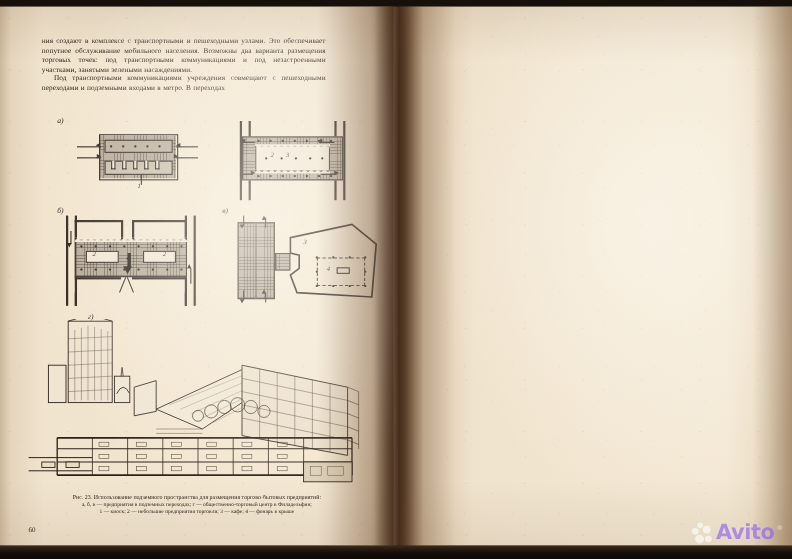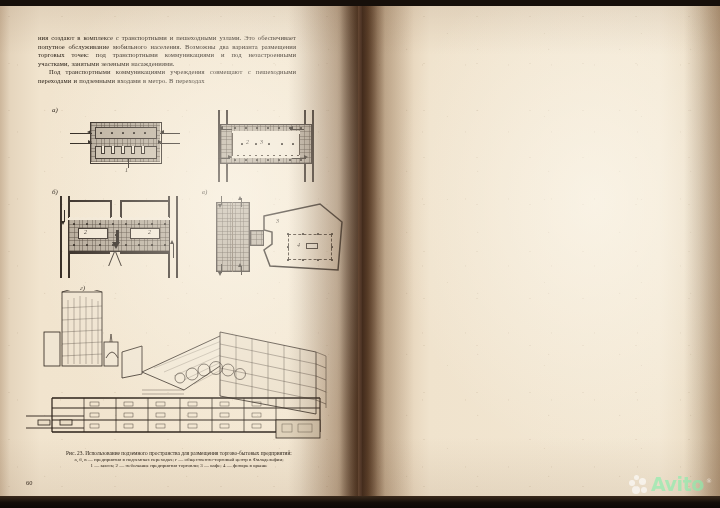--- a/index.html
+++ b/index.html
@@ -188,21 +188,21 @@
   }
   #watermark .wm-dots { position: relative; width: 20px; height: 19px; }
   #watermark .wm-dots i {
     position: absolute; border-radius: 50%;
     background: #ffffff; display: block;
   }
   #watermark .wm-text {
     font-family: "DejaVu Sans", "Liberation Sans", sans-serif;
     font-weight: bold;
     font-size: 19px;
-    color: #86efac;
+    color: #8b5cf6;
     letter-spacing: -0.4px;
     line-height: 19px;
   }
   #watermark .wm-reg {
     font-family: "DejaVu Sans", sans-serif;
     font-size: 6px;
     color: #ffffff;
     align-self: flex-start;
     margin-top: 2px;
   }

